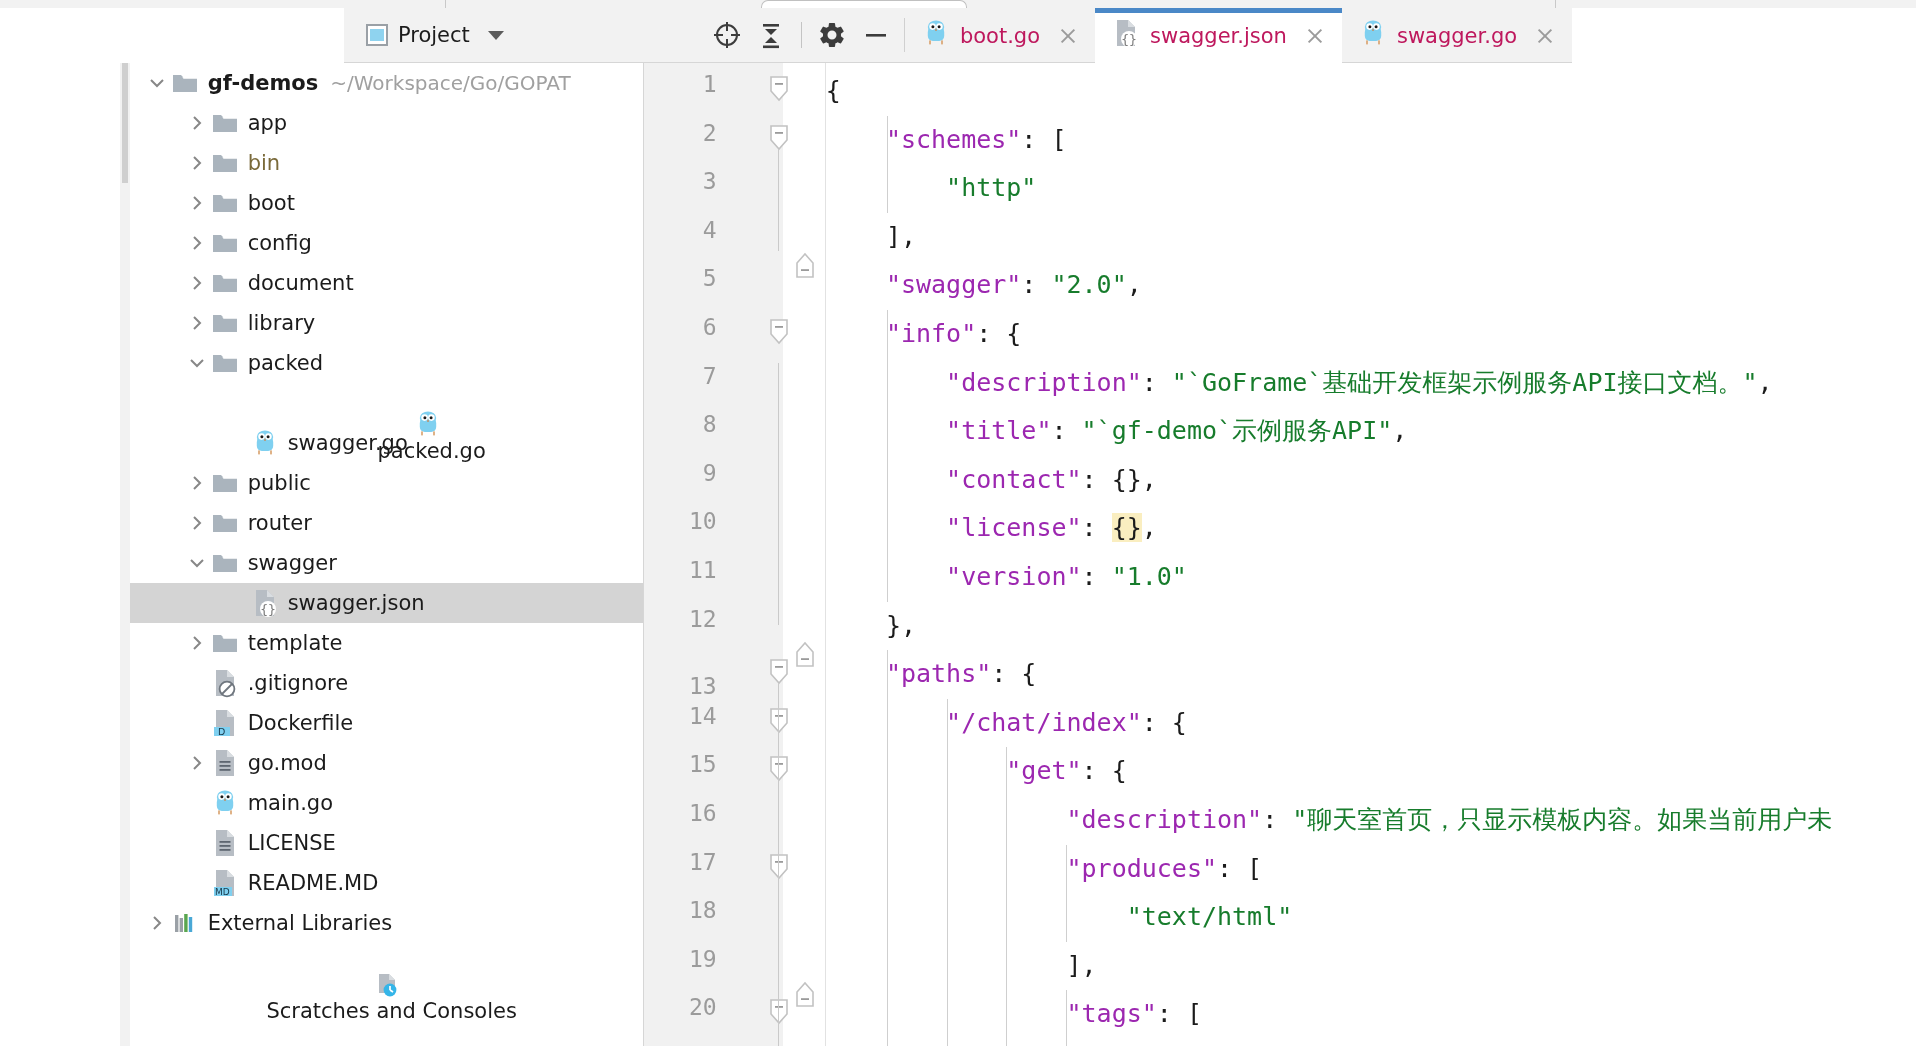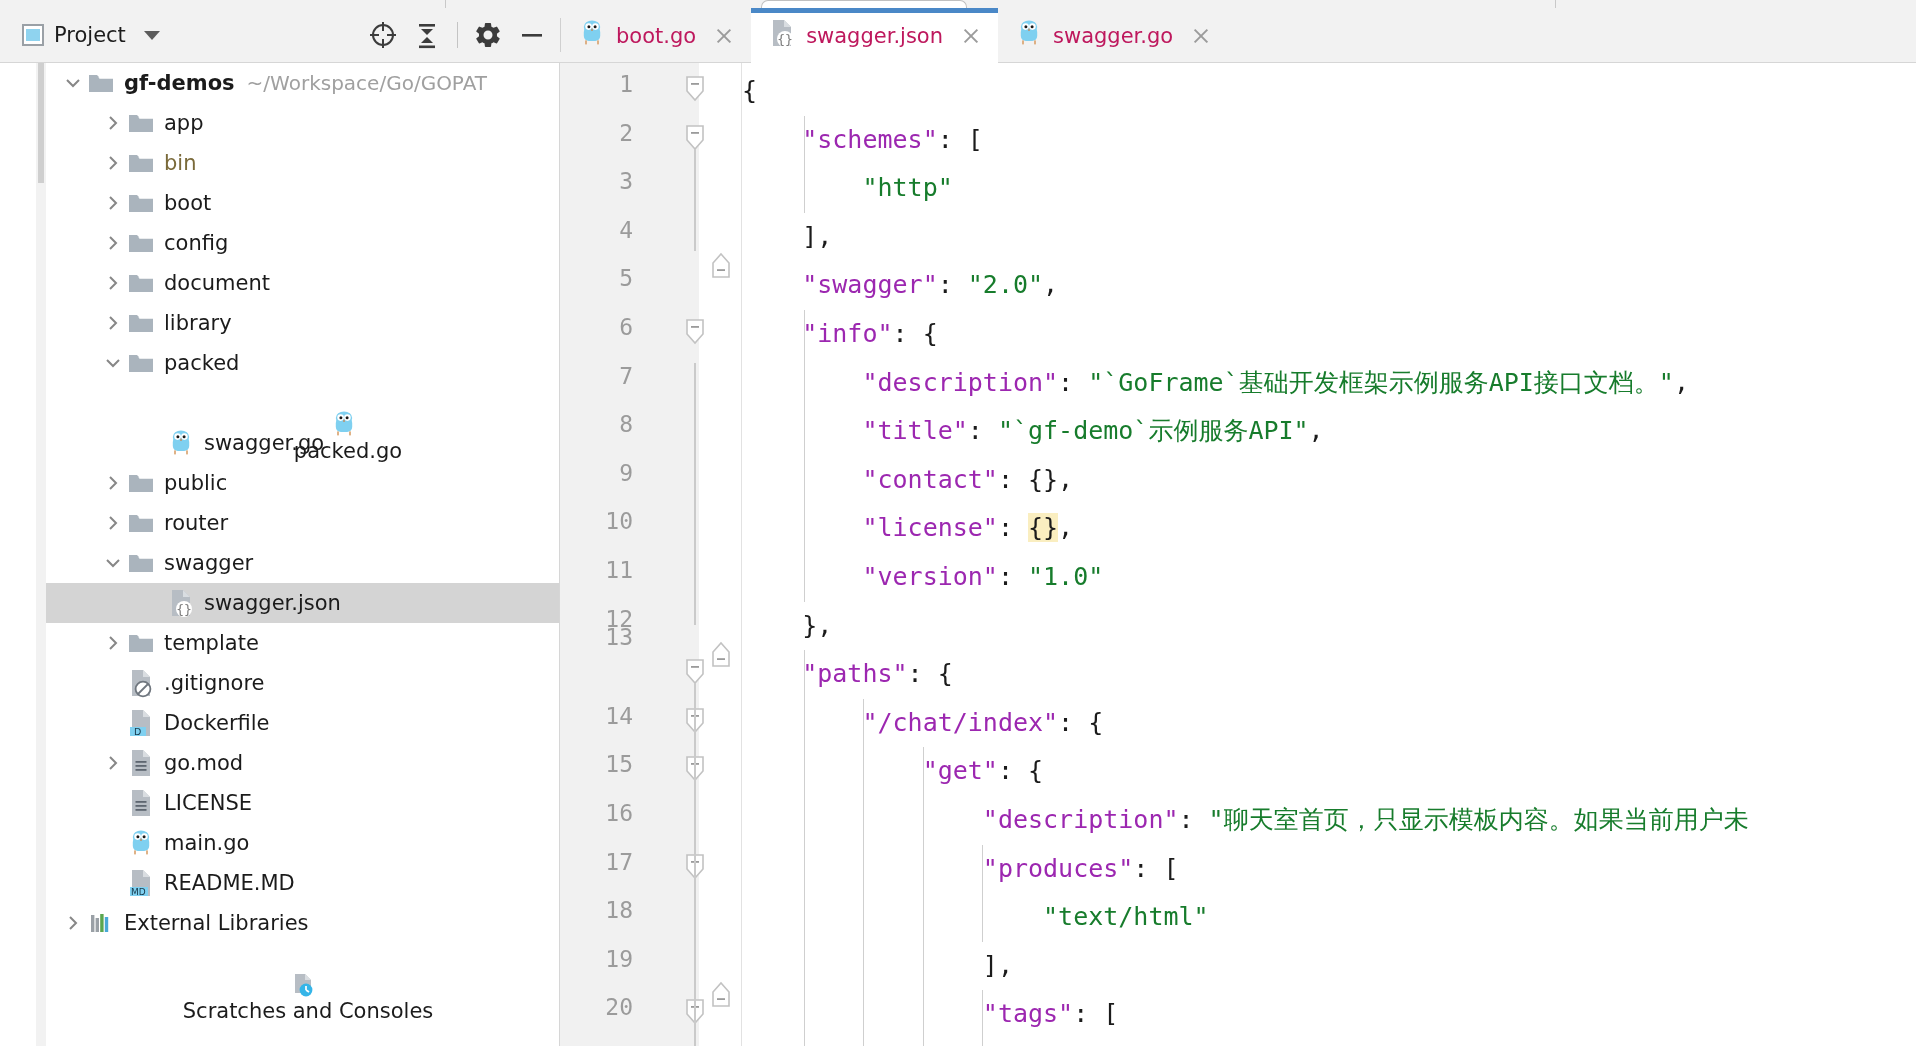--- a/index.html
+++ b/index.html
@@ -2,21 +2,21 @@
 <html><head>
 <meta charset="utf-8">
 <style>
   * { box-sizing: border-box; margin: 0; padding: 0; }
   html, body {
     width: 1916px; height: 1046px;
     background: #ffffff;
     font-family: "DejaVu Sans", sans-serif;
     overflow: hidden;
   }
-  #app { position: relative; width: 1916px; height: 1046px; display: flex; flex-direction: column; }
+  #app { position: relative; width: 1916px; height: 1046px; display: flex; flex-direction: column; align-items: center; }
 
   
   .top-strip {
     height: 8px; width: 100%;
     background: #f2f2f2;
     position: relative;
     flex: 0 0 8px;
   }
   .top-strip .sep { position: absolute; top: 0; width: 1px; height: 8px; background: #c9c9c9; }
   .top-strip .activetab-top {
@@ -518,46 +518,46 @@
                 <rect x="7.5" y="13" width="11" height="1.8" fill="#5e6670"></rect>
                 <rect x="7.5" y="17" width="11" height="1.8" fill="#5e6670"></rect>
                 <rect x="7.5" y="21" width="11" height="1.8" fill="#5e6670"></rect>
               </svg>
             </span>
             <span class="tlabel">go.mod</span>
           </div>
           <div class="trow" style="padding-left: 54px;">
             <span class="twist"></span>
             <span class="ticon">
-              <svg width="26" height="30" viewBox="0 0 26 30">
-                <path d="M4 2 h11 l7 7 v19 H4 Z" fill="#b7bdc4"></path>
-                <path d="M15 2 l7 7 h-7 Z" fill="#d9dde1"></path>
-                <rect x="7.5" y="13" width="11" height="1.8" fill="#5e6670"></rect>
-                <rect x="7.5" y="17" width="11" height="1.8" fill="#5e6670"></rect>
-                <rect x="7.5" y="21" width="11" height="1.8" fill="#5e6670"></rect>
-              </svg>
-            </span>
-            <span class="tlabel">LICENSE</span>
-          </div>
-          <div class="trow" style="padding-left: 54px;">
-            <span class="twist"></span>
-            <span class="ticon">
               <svg width="26" height="28" viewBox="0 0 26 28">
                 <ellipse cx="13" cy="8" rx="8.2" ry="6.6" fill="#7fd0f0"></ellipse>
                 <rect x="4.8" y="8" width="16.4" height="14" rx="5" fill="#7fd0f0"></rect>
                 <circle cx="9.6" cy="7.6" r="3.3" fill="#ffffff"></circle>
                 <circle cx="16.4" cy="7.6" r="3.3" fill="#ffffff"></circle>
                 <circle cx="9.9" cy="7.8" r="1.5" fill="#1b1b1b"></circle>
                 <circle cx="16.1" cy="7.8" r="1.5" fill="#1b1b1b"></circle>
                 <rect x="12.3" y="9.6" width="1.4" height="2.4" fill="#c58a5a"></rect>
                 <rect x="6.2" y="21.4" width="1.6" height="4" fill="#d8a06a"></rect>
                 <rect x="18.2" y="21.4" width="1.6" height="4" fill="#d8a06a"></rect>
               </svg>
             </span>
             <span class="tlabel">main.go</span>
+          </div>
+          <div class="trow" style="padding-left: 54px;">
+            <span class="twist"></span>
+            <span class="ticon">
+              <svg width="26" height="30" viewBox="0 0 26 30">
+                <path d="M4 2 h11 l7 7 v19 H4 Z" fill="#b7bdc4"></path>
+                <path d="M15 2 l7 7 h-7 Z" fill="#d9dde1"></path>
+                <rect x="7.5" y="13" width="11" height="1.8" fill="#5e6670"></rect>
+                <rect x="7.5" y="17" width="11" height="1.8" fill="#5e6670"></rect>
+                <rect x="7.5" y="21" width="11" height="1.8" fill="#5e6670"></rect>
+              </svg>
+            </span>
+            <span class="tlabel">LICENSE</span>
           </div>
           <div class="trow" style="padding-left: 54px;">
             <span class="twist"></span>
             <span class="ticon">
               <svg width="26" height="30" viewBox="0 0 26 30">
                 <path d="M4 2 h11 l7 7 v19 H4 Z" fill="#b7bdc4"></path>
                 <path d="M15 2 l7 7 h-7 Z" fill="#d9dde1"></path>
                 <rect x="2" y="19" width="18" height="9" fill="#7fd0f0"></rect>
                 <text x="3" y="26.6" font-size="9" font-family="DejaVu Sans, sans-serif" fill="#16384a">MD</text>
               </svg>
@@ -604,21 +604,21 @@
           <div class="lnum" style="top: 105.2px;">3</div>
           <div class="lnum" style="top: 153.8px;">4</div>
           <div class="lnum" style="top: 202.4px;">5</div>
           <div class="lnum" style="top: 251px;">6</div>
           <div class="lnum" style="top: 299.6px;">7</div>
           <div class="lnum" style="top: 348.2px;">8</div>
           <div class="lnum" style="top: 396.8px;">9</div>
           <div class="lnum" style="top: 445.4px;">10</div>
           <div class="lnum" style="top: 494px;">11</div>
           <div class="lnum" style="top: 542.6px;">12</div>
-          <div class="lnum" style="top: 561px;">13</div>
+          <div class="lnum" style="top: 610px;">13</div>
           <div class="lnum" style="top: 639.8px;">14</div>
           <div class="lnum" style="top: 688.4px;">15</div>
           <div class="lnum" style="top: 737px;">16</div>
           <div class="lnum" style="top: 785.6px;">17</div>
           <div class="lnum" style="top: 834.2px;">18</div>
           <div class="lnum" style="top: 882.8px;">19</div>
           <div class="lnum" style="top: 931.4px;">20</div>
           <div class="lnum" style="top: 980px;">21</div>
           <div class="fold" style="top: 10px;">
             <svg width="26" height="32" viewBox="0 0 26 32">

